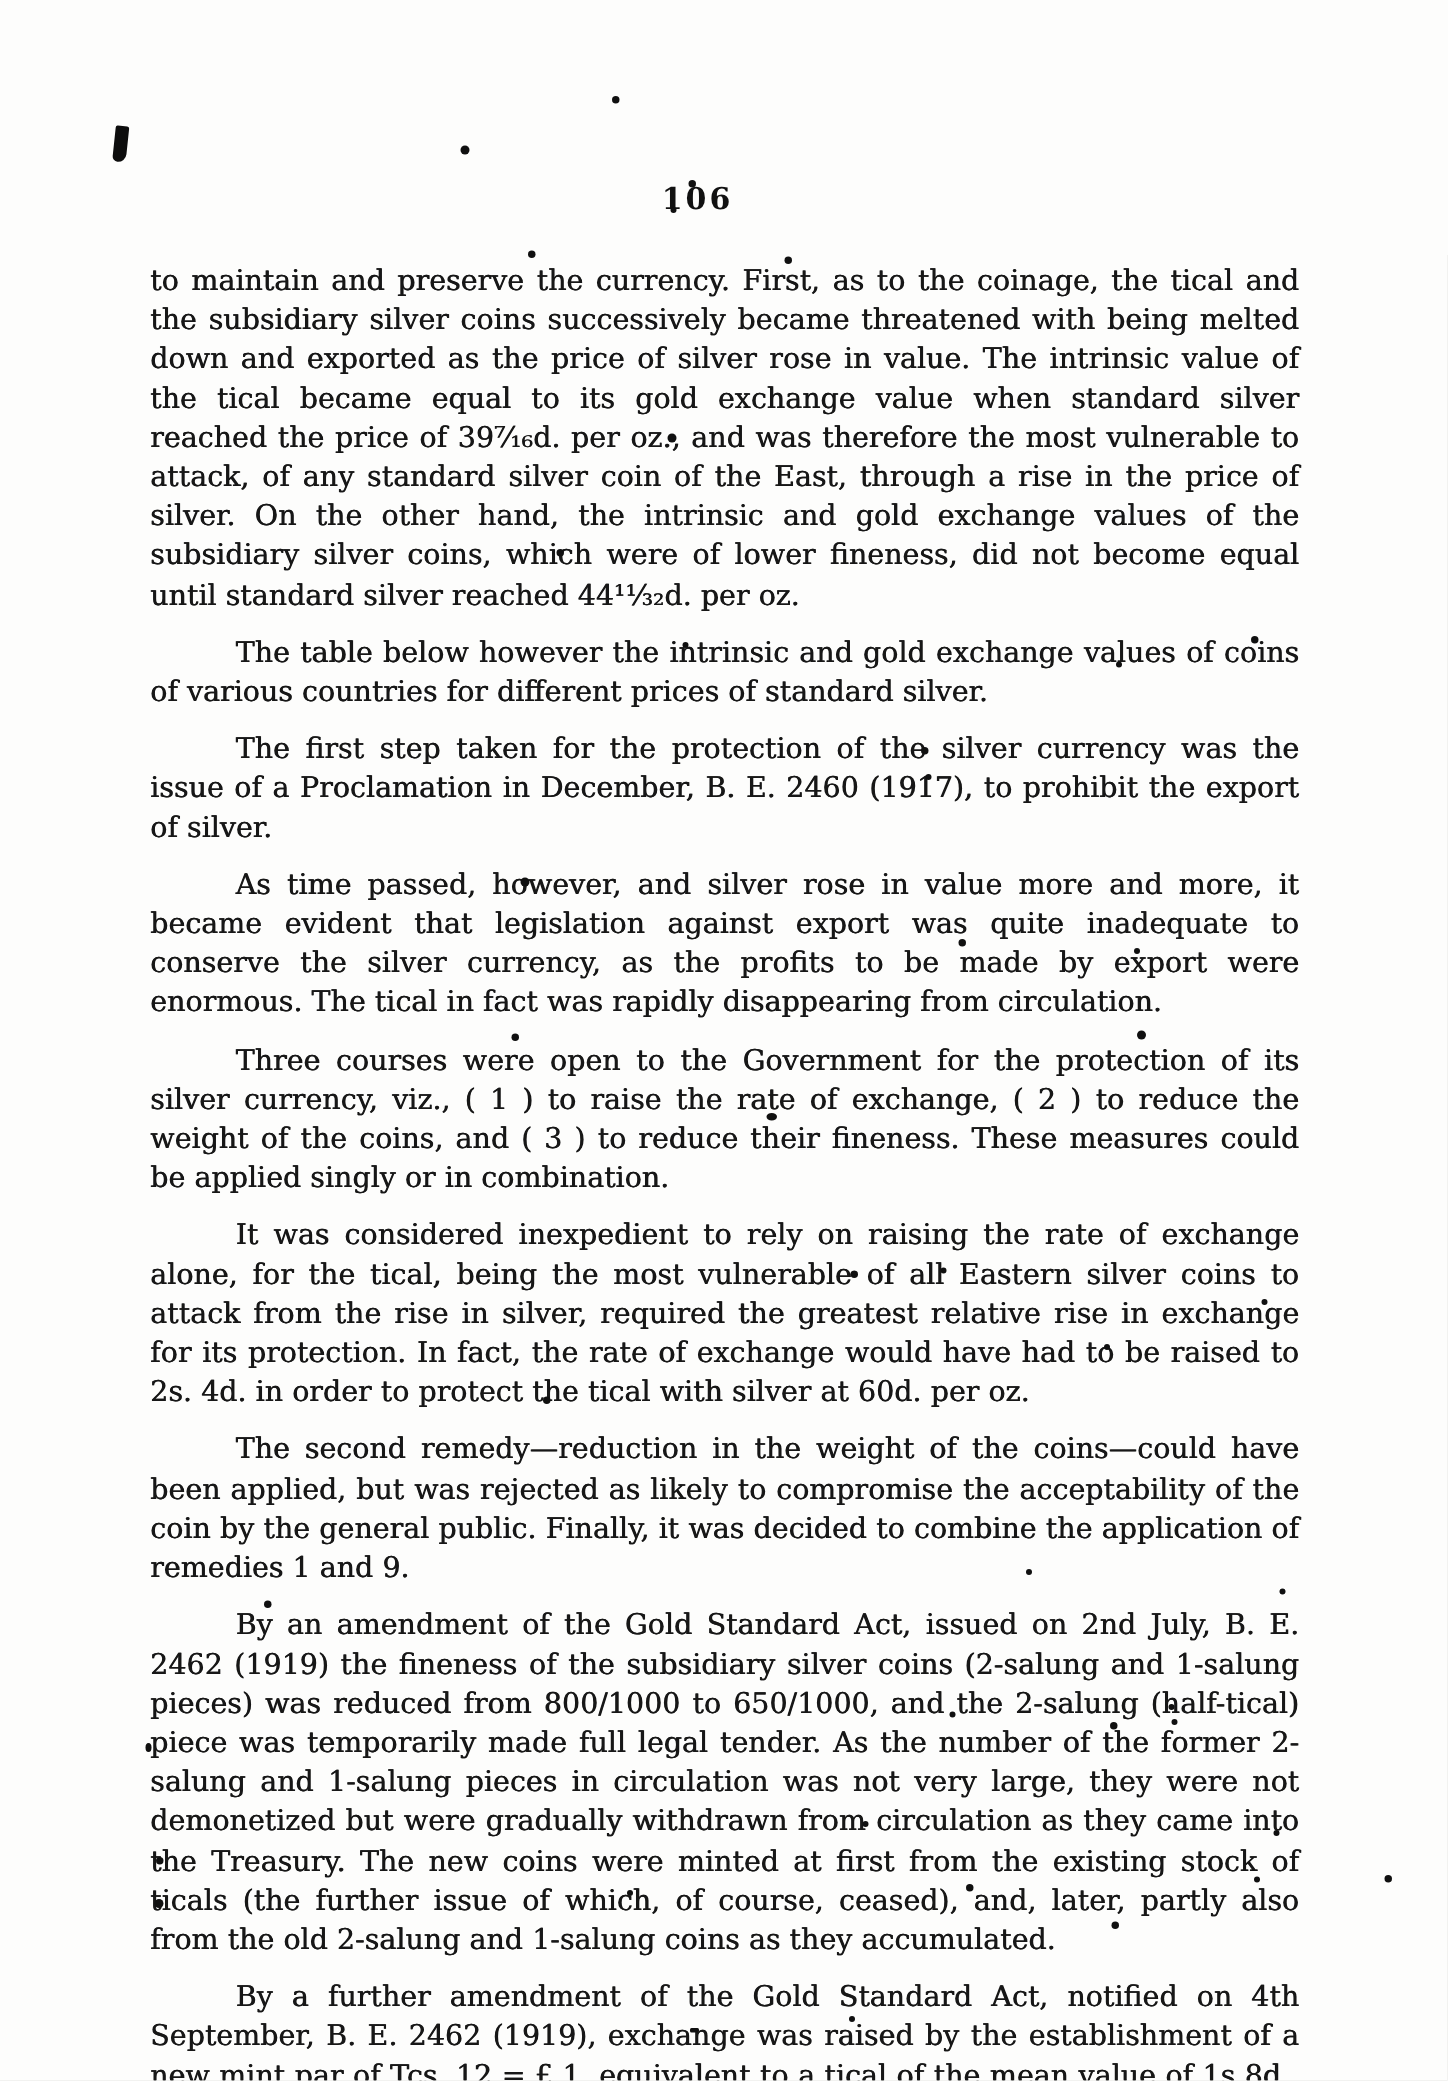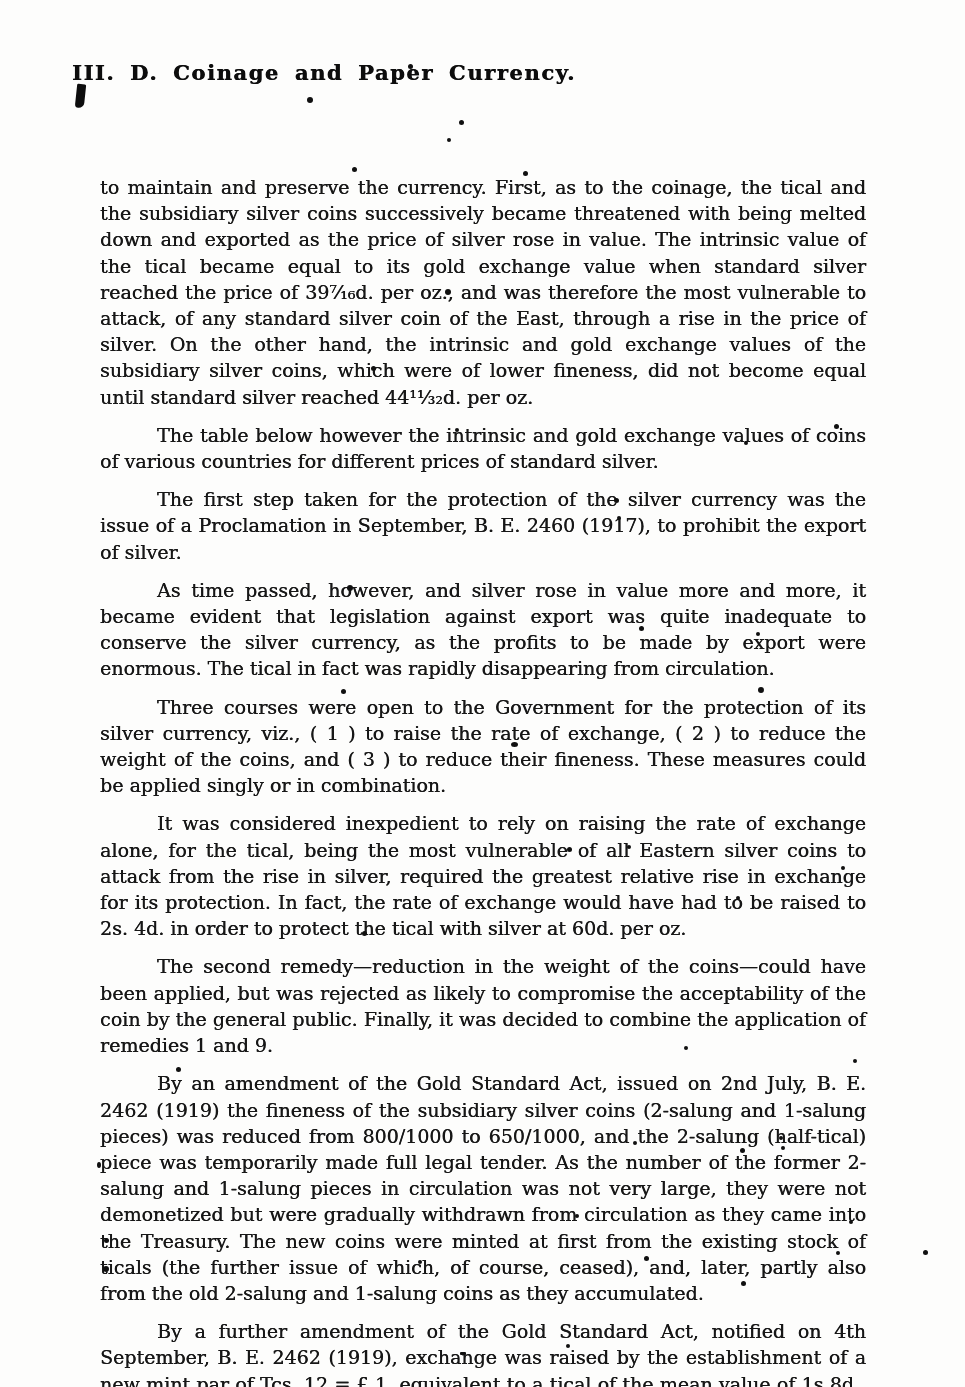--- a/index.html
+++ b/index.html
@@ -75,27 +75,27 @@
     transform: rotate(6deg);
   }
 </style>
 </head>
 <body>
 
 <div class="page">
 
   <div class="title-blot"></div>
 
-  <div class="section-heading">III. D. Coinage and Paper Currency.</div>
 
+  <div class="page-number">106</div>
 
   <div class="textcol">
     <p class="noindent">to maintain and preserve the currency.  First, as to the coinage, the tical and the subsidiary silver coins successively became threatened with being melted down and exported as the price of silver rose in value.  The intrinsic value of the tical became equal to its gold exchange value when standard silver reached the price of 39⁷⁄₁₆d. per oz., and was therefore the most vulnerable to attack, of any standard silver coin of the East, through a rise in the price of silver.  On the other hand, the intrinsic and gold exchange values of the subsidiary silver coins, which were of lower fineness, did not become equal until standard silver reached 44¹¹⁄₃₂d. per oz.</p>
     <p>The table below however the intrinsic and gold exchange values of coins of various countries for different prices of standard silver.</p>
-    <p>The first step taken for the protection of the silver currency was the issue of a Proclamation in September, B. E. 2460 (1917), to prohibit the export of silver.</p>
+    <p>The first step taken for the protection of the silver currency was the issue of a Proclamation in December, B. E. 2460 (1917), to prohibit the export of silver.</p>
     <p>As time passed, however, and silver rose in value more and more, it became evident that legislation against export was quite inadequate to conserve the silver currency, as the profits to be made by export were enormous.  The tical in fact was rapidly disappearing from circulation.</p>
     <p>Three courses were open to the Government for the protection of its silver currency, viz., ( 1 ) to raise the rate of exchange, ( 2 ) to reduce the weight of the coins, and ( 3 ) to reduce their fineness.  These measures could be applied singly or in combination.</p>
     <p>It was considered inexpedient to rely on raising the rate of exchange alone, for the tical, being the most vulnerable of all Eastern silver coins to attack from the rise in silver, required the greatest relative rise in exchange for its protection.  In fact, the rate of exchange would have had to be raised to 2s. 4d. in order to protect the tical with silver at 60d. per oz.</p>
     <p>The second remedy—reduction in the weight of the coins—could have been applied, but was rejected as likely to compromise the acceptability of the coin by the general public.  Finally, it was decided to combine the application of remedies 1 and 9.</p>
     <p>By an amendment of the Gold Standard Act, issued on 2nd July, B. E. 2462 (1919) the fineness of the subsidiary silver coins (2-salung and 1-salung pieces) was reduced from 800/1000 to 650/1000, and the 2-salung (half-tical) piece was temporarily made full legal tender.  As the number of the former 2-salung and 1-salung pieces in circulation was not very large, they were not demonetized but were gradually withdrawn from circulation as they came into the Treasury.  The new coins were minted at first from the existing stock of ticals (the further issue of which, of course, ceased), and, later, partly also from the old 2-salung and 1-salung coins as they accumulated.</p>
     <p>By a further amendment of the Gold Standard Act, notified on 4th September, B. E. 2462 (1919), exchange was raised by the establishment of a new mint par of Tcs. 12 = £ 1, equivalent to a tical of the mean value of 1s 8d., as mentioned in the Note on the establishment of the Gold Exchange Standard.</p>
 
   </div>
 
   

